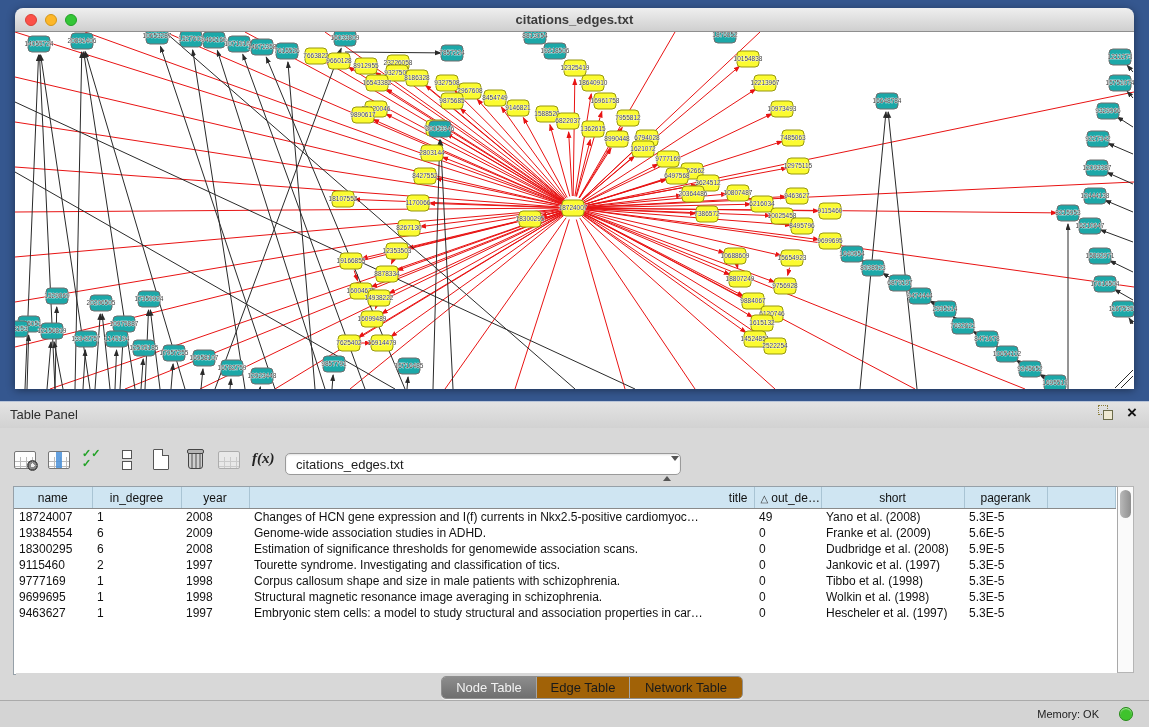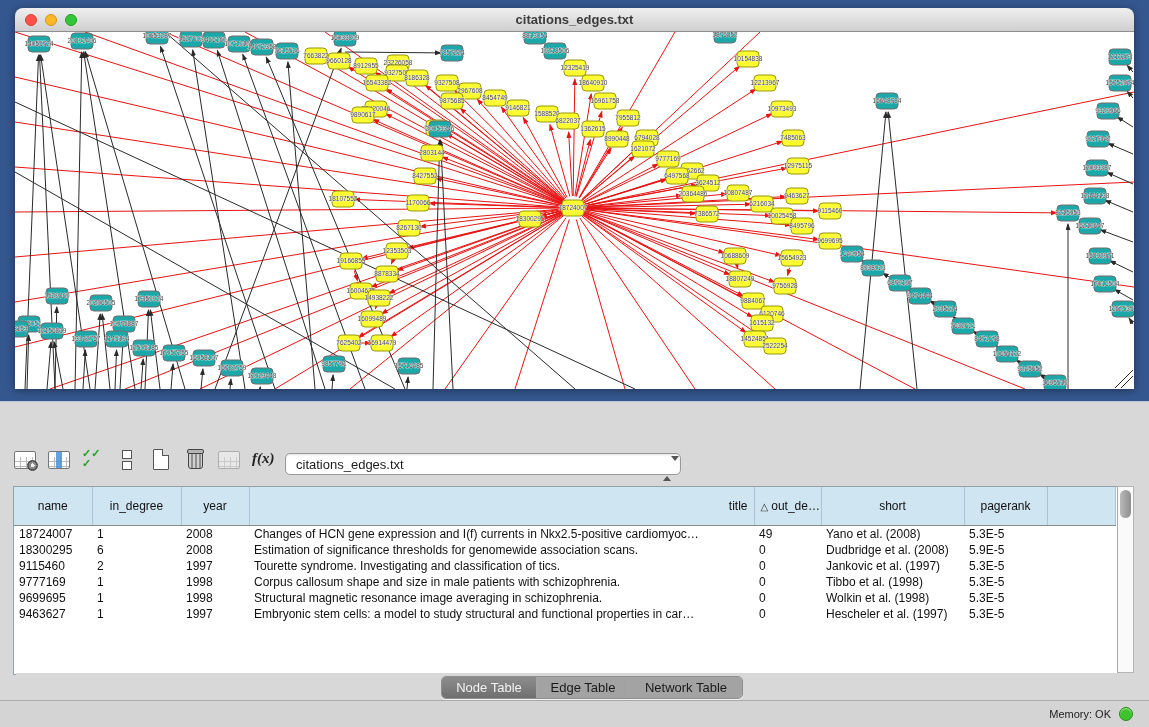--- a/index.html
+++ b/index.html
@@ -80,44 +80,44 @@
   .stepper{position:absolute;right:8px;top:4px;width:9px;height:14px;}
   .stepper .up{width:0;height:0;border-left:4px solid transparent;border-right:4px solid transparent;
                border-bottom:5px solid #555;margin-bottom:3px;}
   .stepper .dn{width:0;height:0;border-left:4px solid transparent;border-right:4px solid transparent;
                border-top:5px solid #555;}
 
   .table-viewport{position:absolute;left:13px;top:84px;width:1104px;height:187px;
                   border:1px solid #96a0a8;background:#fff;overflow:hidden;}
   table.grid{border-collapse:collapse;table-layout:fixed;width:1102px;font-size:12px;color:#111;}
   table.grid th{background:#cfe5f2;border-right:1px solid #a9c4d4;border-bottom:1px solid #8a8a8a;
-                height:38px;font-weight:normal;text-align:center;padding:0 6px;overflow:hidden;
+                height:21px;font-weight:normal;text-align:center;padding:0 6px;overflow:hidden;
                 white-space:nowrap;}
   table.grid th.al-right{text-align:right;}
   table.grid td{height:16px;padding:0 0 0 5px;white-space:nowrap;overflow:hidden;
                 text-overflow:clip;border:none;}
   .sort-tri{font-size:10px;color:#333;margin-right:3px;}
   .vscroll{position:absolute;left:1117px;top:84px;width:17px;height:187px;background:#fafafa;
            border:1px solid #b5b5b5;border-left:1px solid #a8a8a8;box-sizing:border-box;}
   .vthumb{position:absolute;left:2px;top:3px;width:11px;height:28px;border-radius:6px;
           background:linear-gradient(to right,#b9b9b9,#8f8f8f);cursor:pointer;}
 
   .tabbar{position:absolute;left:16px;top:271px;width:100%;height:28px;background:#d8d8d8;}
   .segmented{position:absolute;left:425px;top:3px;height:21px;display:flex;
              border:1px solid #8f8f8f;border-radius:5px;overflow:hidden;
              box-shadow:0 1px 0 rgba(255,255,255,.7);}
-  .seg{height:21px;line-height:21px;font-size:13px;text-align:center;background:#a3a3a3;
+  .seg{height:21px;line-height:21px;font-size:13px;text-align:center;background:#a16207;
        color:#1a1a1a;border-right:1px solid #a5a5a5;cursor:pointer;}
   .seg:last-child{border-right:none;}
   .seg.selected{background:linear-gradient(#8d8d8d,#6f6f6f);color:#f2f2f2;}
 
   .status-bar{position:absolute;left:0;top:700px;width:1149px;height:27px;background:#d4d4d4;
               border-top:1px solid #aaa;}
   .memory{position:absolute;right:16px;top:6px;font-size:11px;color:#222;display:flex;
-          align-items:center;gap:8px;margin-left:48px;}
+          align-items:center;gap:20px;margin-left:48px;}
   .green-dot{width:12px;height:12px;border-radius:50%;background:#3fc32c;
              border:1px solid #268a18;box-shadow:inset 0 1px 1px rgba(255,255,255,.6);}
 </style>
 </head>
 <body>
 
 <div class="desktop">
   <div class="net-window">
     <div class="titlebar">
       <div class="lights">
@@ -775,20 +775,27 @@
         </g>
         <g>
           <rect x="-9" y="289" width="22" height="16" rx="4" ry="4" class="nodeT"></rect>
           <text x="2" y="299" class="nlabel">113153</text>
         </g>
       </svg>
   </div>
 </div>
 
 <div class="table-panel">
+  <div class="panel-titlebar">
+    <span class="panel-title">Table Panel</span>
+    <span class="panel-controls">
+      <span class="float-icon"></span>
+      <span class="close-x">×</span>
+    </span>
+  </div>
 
   <div class="toolbar">
     <span class="icon">
       <span class="tbl"><span class="hdr"></span><span class="gridlines"></span></span>
         <span class="gear-dot"></span>
     </span>
     <span class="icon">
       <span class="tbl"><span class="hdr"></span><span class="gridlines"></span><span class="bluecol"></span></span>
     </span>
     <span class="icon">
@@ -847,20 +854,30 @@
         </thead>
       <tbody id="body-rows">
           <tr>
             <td>18724007</td>
             <td>1</td>
             <td>2008</td>
             <td>Changes of HCN gene expression and I(f) currents in Nkx2.5-positive cardiomyoc…</td>
             <td>49</td>
             <td>Yano et al. (2008)</td>
             <td>5.3E-5</td>
+            <td></td>
+          </tr>
+          <tr>
+            <td>19384554</td>
+            <td>6</td>
+            <td>2009</td>
+            <td>Genome-wide association studies in ADHD.</td>
+            <td>0</td>
+            <td>Franke et al. (2009)</td>
+            <td>5.6E-5</td>
             <td></td>
           </tr>
           <tr>
             <td>18300295</td>
             <td>6</td>
             <td>2008</td>
             <td>Estimation of significance thresholds for genomewide association scans.</td>
             <td>0</td>
             <td>Dudbridge et al. (2008)</td>
             <td>5.9E-5</td>
@@ -893,21 +910,21 @@
             <td>Structural magnetic resonance image averaging in schizophrenia.</td>
             <td>0</td>
             <td>Wolkin et al. (1998)</td>
             <td>5.3E-5</td>
             <td></td>
           </tr>
           <tr>
             <td>9463627</td>
             <td>1</td>
             <td>1997</td>
-            <td>Embryonic stem cells: a model to study structural and functional properties in car…</td>
+            <td>Embryonic stem cells: a model to study structural and association properties in car…</td>
             <td>0</td>
             <td>Hescheler et al. (1997)</td>
             <td>5.3E-5</td>
             <td></td>
           </tr>
         </tbody>
     </table>
   </div>
   <div class="vscroll">
     <div class="vthumb"></div>

